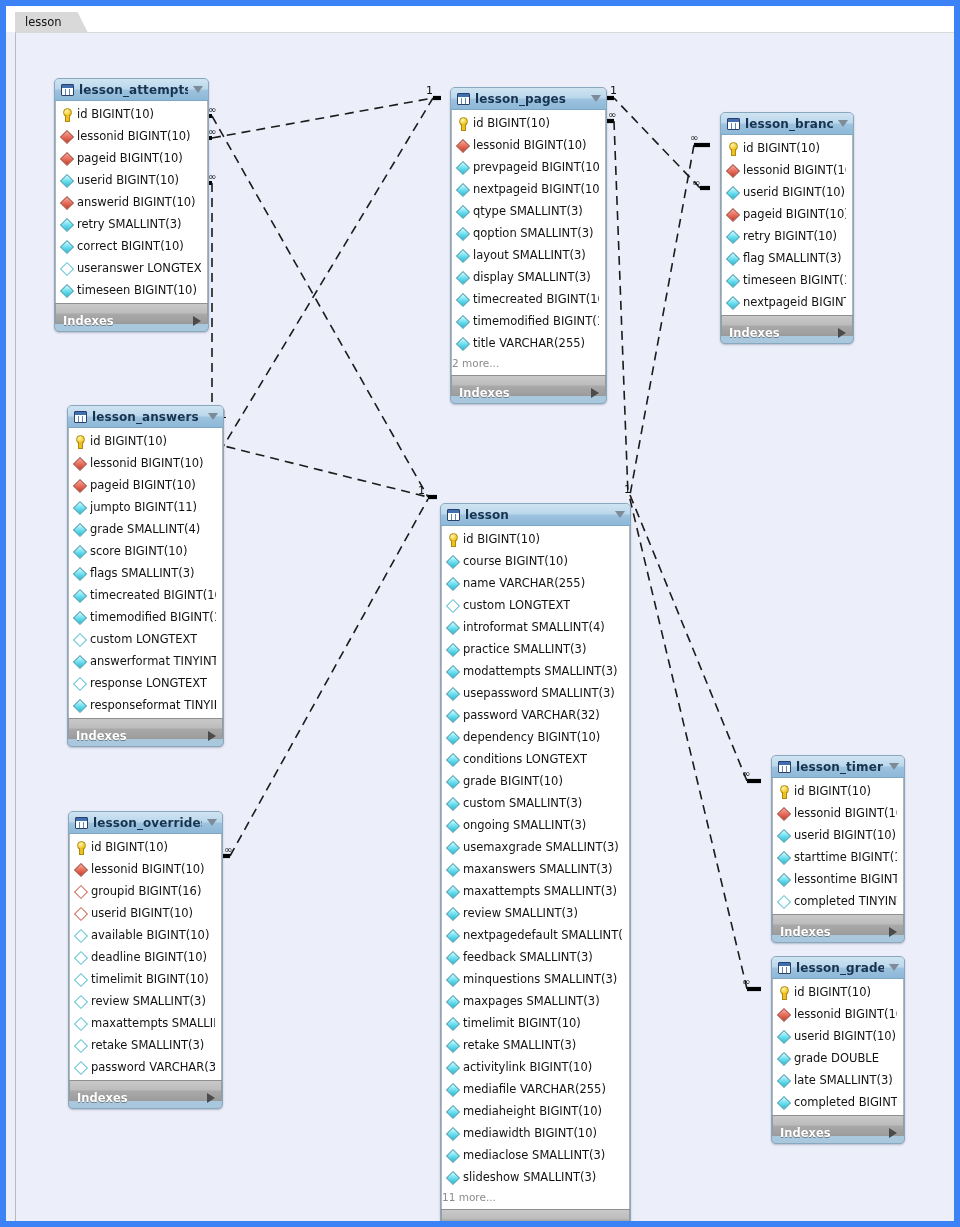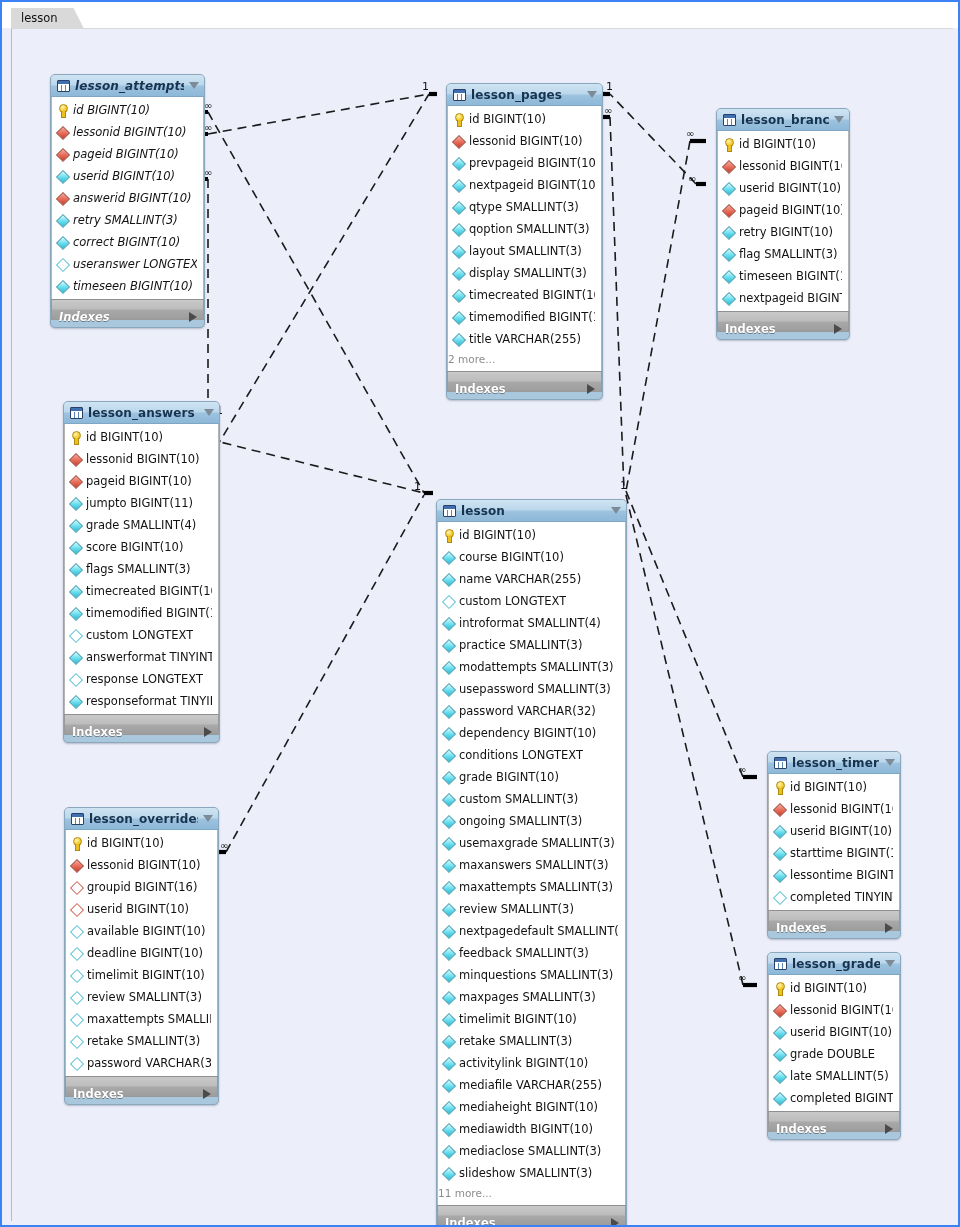--- a/index.html
+++ b/index.html
@@ -8,21 +8,21 @@
     margin: 0; padding: 0;
     background: #ffffff;
     font-family: "DejaVu Sans", "Liberation Sans", sans-serif;
   }
   #canvas {
     position: relative;
     width: 960px;
     height: 1227px;
     background: #eceefa;
     overflow: hidden;
-    border: 2px solid #3b82f6;
+    border: 6px solid #3b82f6;
   }
   
   #tabstrip {
     position: absolute;
     left: 0; top: 0;
     width: 960px; height: 26px;
     background: #ffffff;
   }
   .tab {
     position: absolute;
@@ -277,21 +277,21 @@
       <text class="card card-inf" x="592" y="85">∞</text>
       <text class="card card-inf" x="674" y="108">∞</text>
       <text class="card card-inf" x="676" y="153">∞</text>
       <text class="card" x="608" y="460">1</text>
       <text class="card card-inf" x="208" y="820">∞</text>
       <text class="card card-inf" x="726" y="744">∞</text>
       <text class="card card-inf" x="726" y="952">∞</text>
     </svg>
 
     <div id="entities">
-        <div class="entity" style="left: 38px; top: 45px; width: 155px; font-style: italic;">
+        <div class="entity" style="left: 38px; top: 45px; width: 155px;">
           <div class="ent-head">
             <span class="tbl-icon"></span>
             <span class="ent-title">lesson_attempts</span>
             <span class="ent-caret"></span>
           </div>
           <div class="ent-cols">
             <div class="col">
               <span class="gi pk"></span>
               <span class="col-name">id BIGINT(10)</span>
             </div>
@@ -747,21 +747,21 @@
             <div class="col">
               <span class="gi dia idx"></span>
               <span class="col-name">userid BIGINT(10)</span>
             </div>
             <div class="col">
               <span class="gi dia idx"></span>
               <span class="col-name">grade DOUBLE</span>
             </div>
             <div class="col">
               <span class="gi dia idx"></span>
-              <span class="col-name">late SMALLINT(5)</span>
+              <span class="col-name">late SMALLINT(3)</span>
             </div>
             <div class="col">
               <span class="gi dia idx"></span>
               <span class="col-name">completed BIGINT(10)</span>
             </div>
           </div>
           <div class="ent-foot">
             <span class="foot-label">Indexes</span>
             <span class="foot-caret"></span>
           </div>

